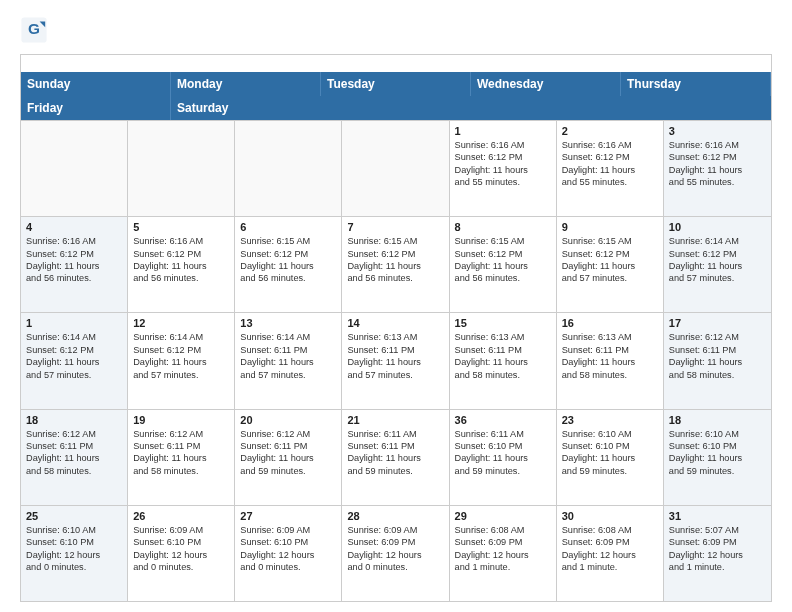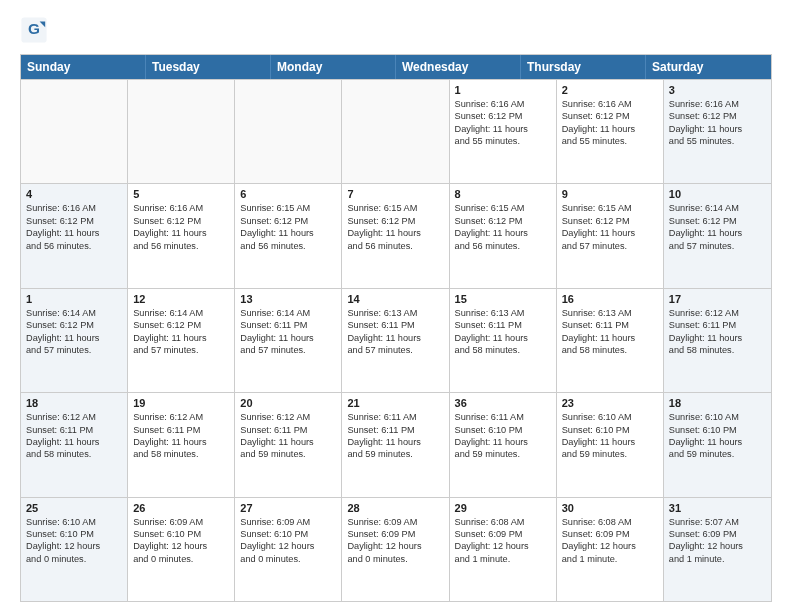--- a/index.html
+++ b/index.html
@@ -46,22 +46,23 @@
       color: #555;
     }
     .calendar {
       flex: 1;
       display: flex;
       flex-direction: column;
       border: 1px solid #ccc;
     }
     .cal-header-row {
       display: grid;
-      grid-template-columns: repeat(6, 1fr);
+      grid-template-columns: repeat(5, 1fr);
       background: #2e6da4;
+      margin-top: 17px;
     }
     .cal-header-cell {
       color: #fff;
       font-size: 12px;
       font-weight: bold;
       padding: 5px 6px;
       text-align: left;
       border-right: 1px solid #4a84b8;
     }
     .cal-header-cell:last-child { border-right: none; }
@@ -118,24 +119,25 @@
     </div>
     <div class="title-block">
       <div class="month-year"></div>
       <div class="location"></div>
     </div>
   </div>
 
   <div class="calendar">
     <div class="cal-header-row">
     <div class="cal-header-cell">Sunday</div>
+        <div class="cal-header-cell">Monday</div>
         <div class="cal-header-cell">Tuesday</div>
-        <div class="cal-header-cell">Monday</div>
         <div class="cal-header-cell">Wednesday</div>
         <div class="cal-header-cell">Thursday</div>
+        <div class="cal-header-cell">Friday</div>
         <div class="cal-header-cell">Saturday</div>
       </div>
     <div class="cal-body">
     <div class="cal-week">
           <div class="cal-cell empty"></div>
           <div class="cal-cell empty"></div>
           <div class="cal-cell empty"></div>
           <div class="cal-cell empty"></div>
           <div class="cal-cell">
             <div class="day-num">1</div>

